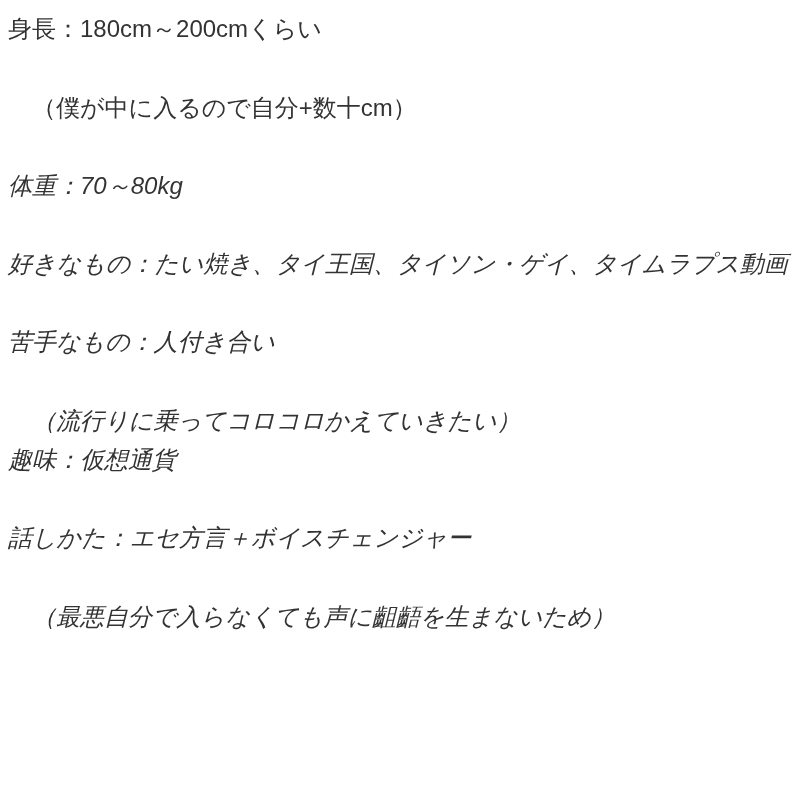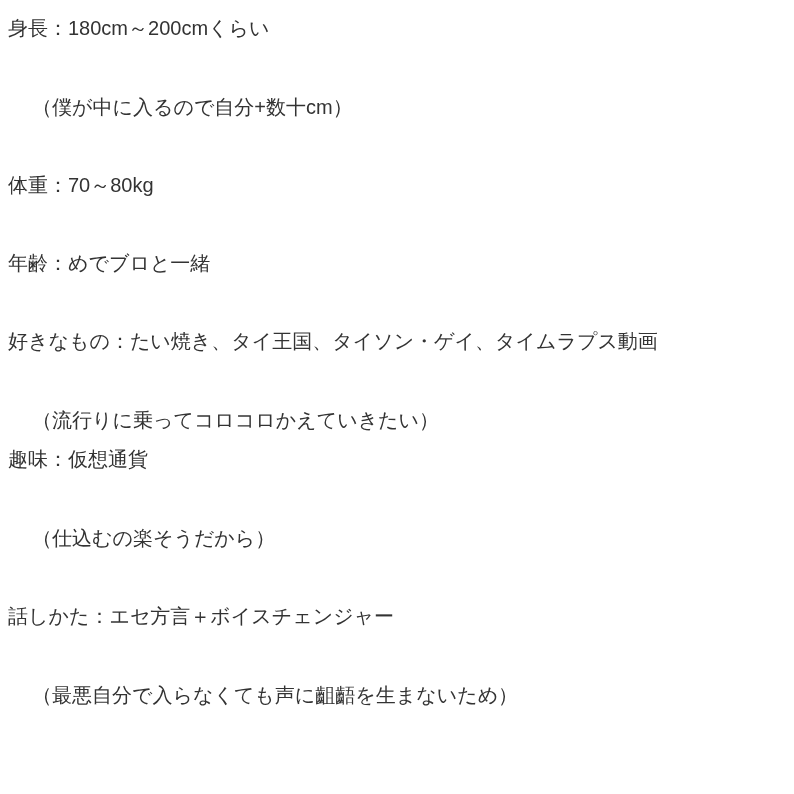--- a/index.html
+++ b/index.html
@@ -10,25 +10,26 @@
   body {
     width: 794px;
     height: 794px;
     box-sizing: border-box;
     overflow: hidden;
     font-family: "Liberation Sans", sans-serif;
     color: #333333;
   }
   .page {
     padding: 9px 4px 0 8px;
-    font-size: 20px;
+    font-size: 24px;
     line-height: 39px;
   }
   .section + .section {
     margin-top: 39px; 
+    font-style: italic;
   }
   .line {
     white-space: nowrap;
     letter-spacing: 0;
   }
   .note {
     padding-left: 24px; 
     margin-top: 40px;
   }
 </style>
@@ -39,36 +40,35 @@
 
   <div class="section">
     <div class="line main">身長：180cm～200cmくらい</div>
     <div class="line note">（僕が中に入るので自分+数十cm）</div>
   </div>
 
   <div class="section">
     <div class="line main">体重：70～80kg</div>
   </div>
 
-  <div class="section">
-    <div class="line main">年齢：めでブロと一緒</div>
-  </div>
 
   <div class="section">
     <div class="line main">好きなもの：たい焼き、タイ王国、タイソン・ゲイ、タイムラプス動画</div>
   </div>
 
+  <div class="section">
+    <div class="line main">苦手なもの：人付き合い</div>
+  </div>
 
   <div class="section">
     <div class="line note">（流行りに乗ってコロコロかえていきたい）</div>
     <div class="line main">趣味：仮想通貨</div>
   </div>
 
   <div class="section">
-    <div class="line note">（仕込むの楽そうだから）</div>
   </div>
 
   <div class="section">
     <div class="line main">話しかた：エセ方言＋ボイスチェンジャー</div>
     <div class="line note">（最悪自分で入らなくても声に齟齬を生まないため）</div>
   </div>
 
 </div>
 
 </body></html>

